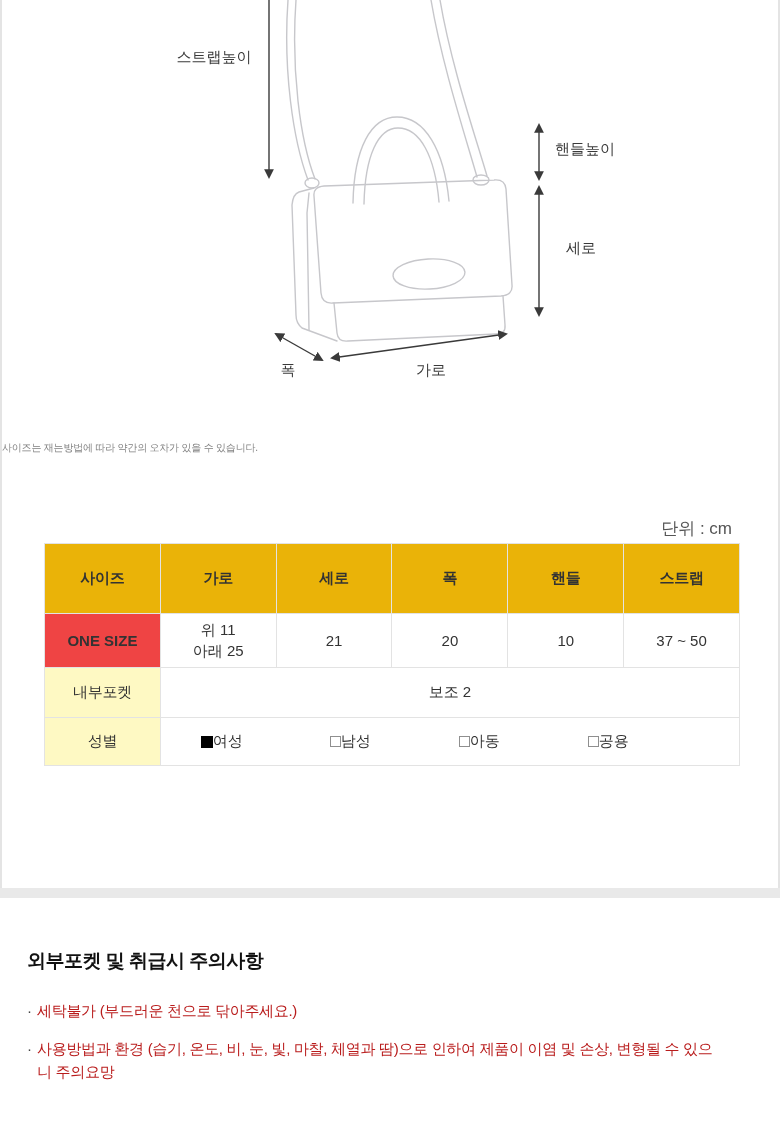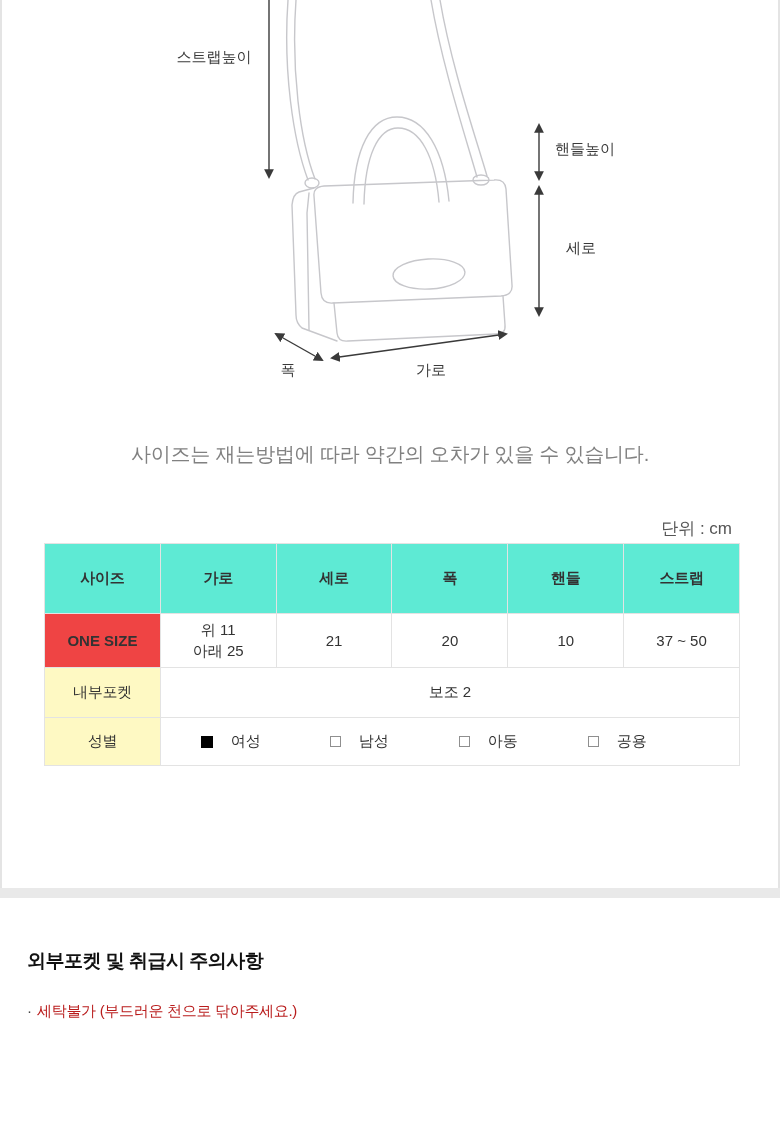--- a/index.html
+++ b/index.html
@@ -23,22 +23,22 @@
   }
   .diagram-svg { position: absolute; top: 0; left: 0; }
   .diagram-svg text {
     font-family: "Liberation Sans", "DejaVu Sans", sans-serif;
     font-size: 15px;
     fill: #3a3a3a;
   }
   .size-caption {
     position: absolute;
     top: 441px; left: 0; right: 0;
-    text-align: center;
-    font-size: 20px;
+    text-align: left;
+    font-size: 10px;
     color: #818181;
     letter-spacing: -0.2px;
   }
   .unit-label {
     position: absolute;
     top: 517px; right: 46px;
     font-size: 17px;
     color: #555;
   }
   table.size-table {
@@ -52,32 +52,32 @@
     color: #333;
     text-align: center;
   }
   .size-table td {
     border: 1px solid #e3e3e3;
     vertical-align: middle;
     padding: 0;
   }
   .size-table tr.head-row td {
     height: 70px;
-    background: #5eead4;
+    background: #eab308;
     font-weight: 600;
     letter-spacing: -0.3px;
   }
   .size-table tr.one-size-row td { height: 54px; }
   .size-table tr.pocket-row td { height: 50px; }
   .size-table tr.gender-row td { height: 48px; }
   .size-table td.row-label { background: #fef9c3; font-weight: 500; letter-spacing: -0.3px; }
   .size-table td.one-size-label { background: #ef4444; font-weight: 700; }
   .two-line { line-height: 1.35; }
   .gender-cell { display: flex; align-items: center; padding-left: 40px; }
-  .gender-option { display: flex; align-items: center; gap: 18px; width: 129px; }
+  .gender-option { display: flex; align-items: center; width: 129px; }
   .gender-box {
     width: 11px; height: 11px;
     border: 1px solid #8f8f8f;
     background: #fff;
     flex: 0 0 auto;
   }
   .gender-box.filled { width: 12px; height: 12px; border: none; background: #000; }
   .gender-option .opt-label { font-size: 15px; color: #333; }
 
   
@@ -217,16 +217,17 @@
       </tbody>
     </table>
   </section>
 
   <div class="divider-band"></div>
 
   <section class="card-bottom">
     <h2 class="care-heading">외부포켓 및 취급시 주의사항</h2>
     <ul class="care-list">
       <li>세탁불가 (부드러운 천으로 닦아주세요.)</li>
+      <li>사용방법과 환경 (습기, 온도, 비, 눈, 빛, 마찰, 체열과 땀)으로 인하여 제품이 이염 및 손상, 변형될 수 있으니 주의요망</li>
     </ul>
   </section>
 
 </div>
 
 </body></html>

